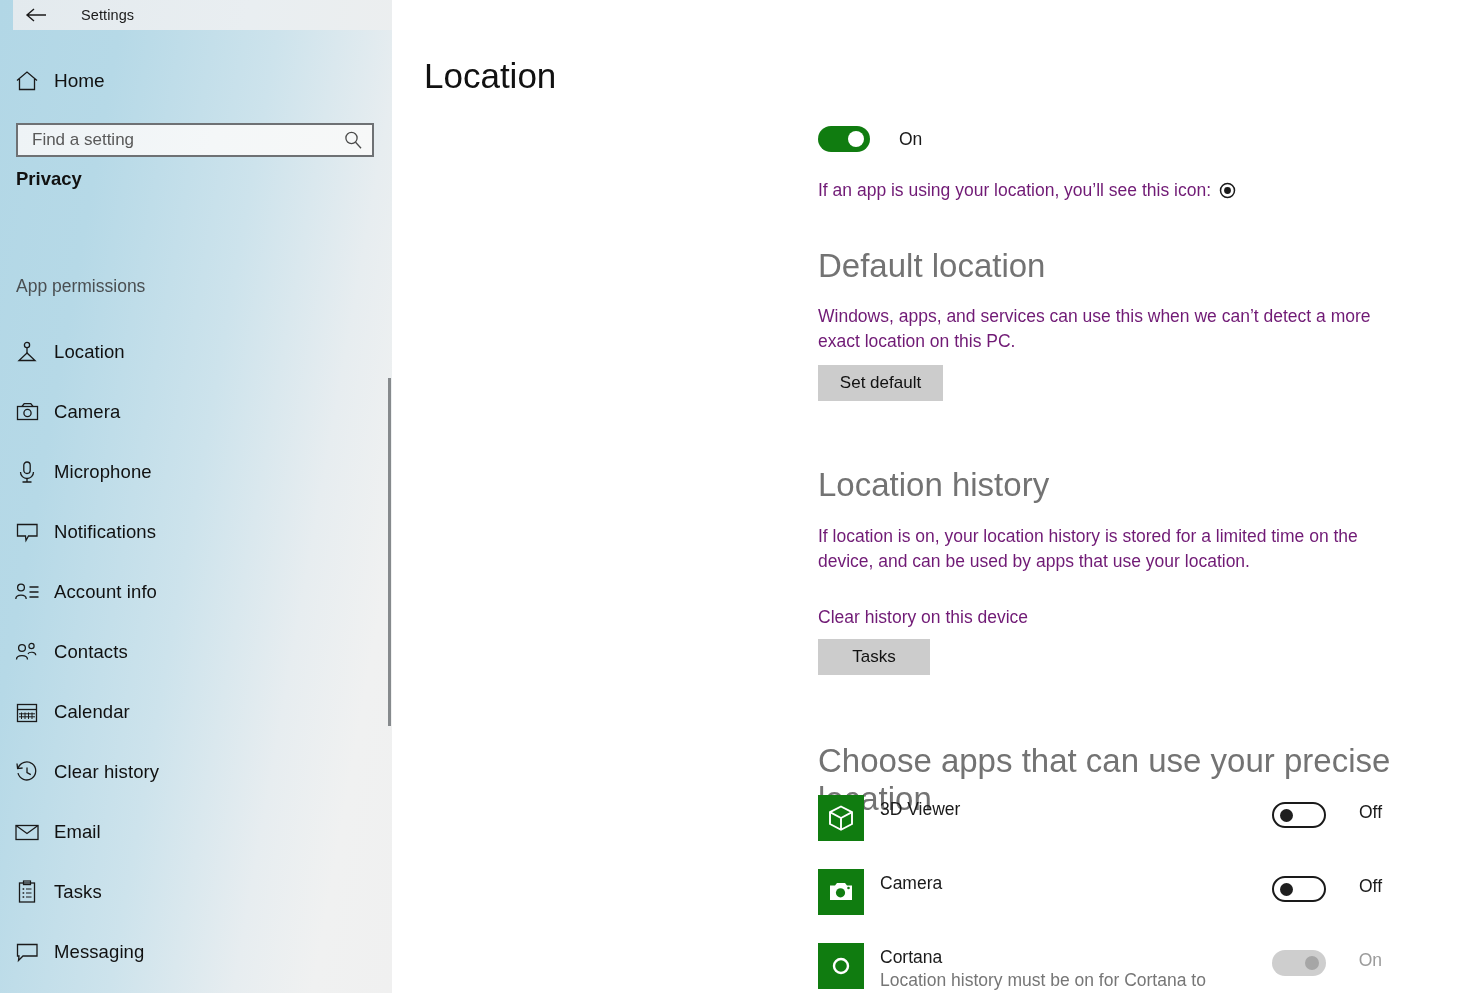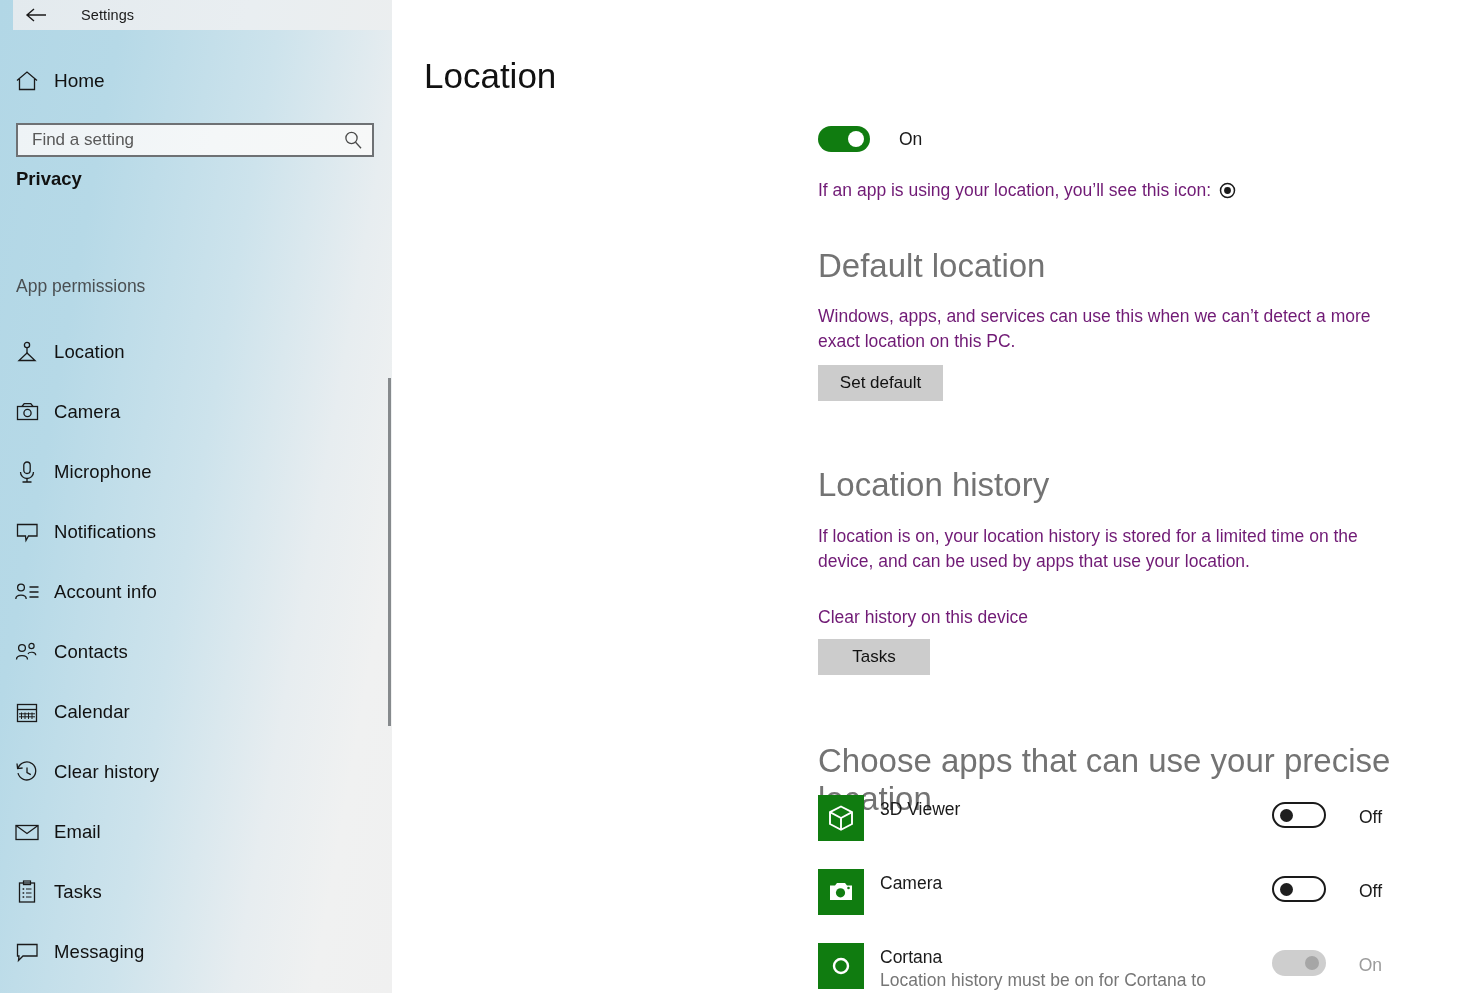--- a/index.html
+++ b/index.html
@@ -124,21 +124,21 @@
   #app-list { position:absolute; left:426px; top:795px; width:600px; }
   .app-row { height:74px; display:flex; align-items:flex-start; position:relative; }
   .app-tile {
     width:46px; height:46px; background:#107c10; flex:none;
     display:flex; align-items:center; justify-content:center; margin-top:0;
   }
   .app-texts { margin-left:16px; padding-top:3px; }
   .app-name { font-size:17.5px; color:#1a1a1a; line-height:22px; }
   .app-sub { font-size:17.5px; color:#767676; line-height:25px; }
   .app-toggle-wrap {
-    position:absolute; right:36px; top:7px; display:flex; align-items:flex-end;
+    position:absolute; right:36px; top:7px; display:flex; align-items:flex-start;
   }
   .app-toggle-wrap .state { font-size:17.5px; color:#1a1a1a; margin-left:33px; }
   .app-toggle-wrap .state.dim { color:#9b9b9b; }
 </style>
 </head>
 <body>
 
 <div id="app">
 
   <div id="sidebar">

